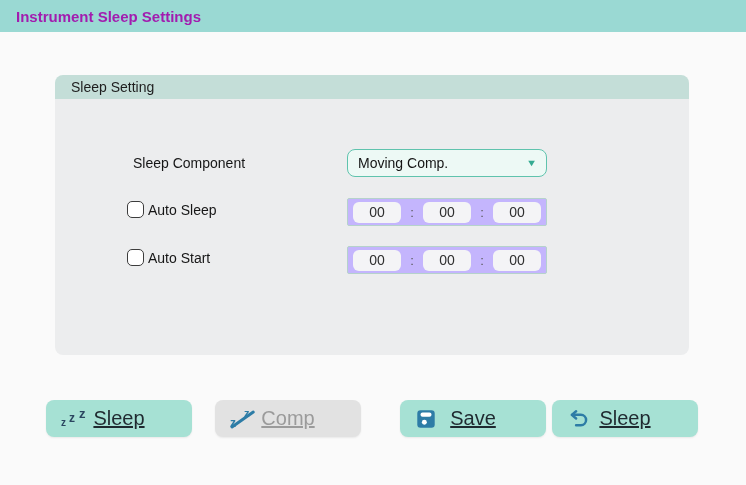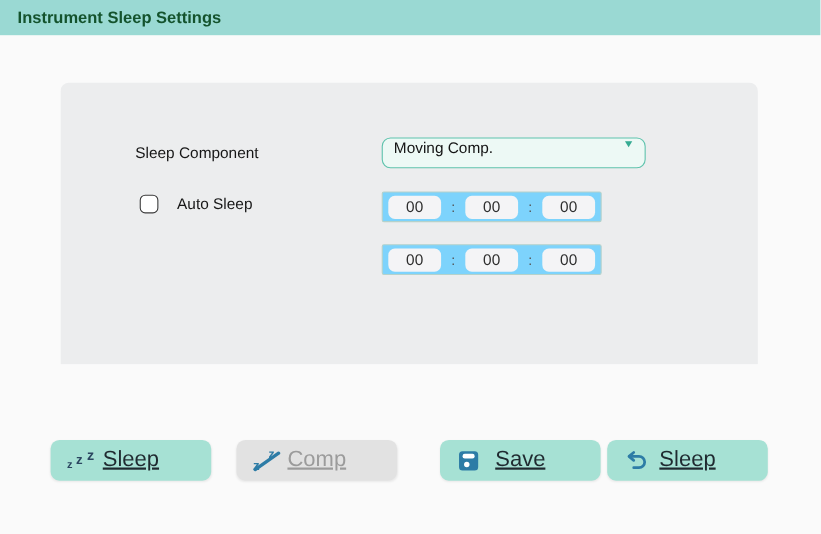--- a/index.html
+++ b/index.html
@@ -8,61 +8,61 @@
     background:#fafafa;
     font-family:"Liberation Sans", sans-serif;
     -webkit-font-smoothing:antialiased;
   }
   
   .titlebar{
     position:absolute;left:0;top:0;width:746px;height:32px;
     background:#9ad9d3;display:flex;align-items:center;
     box-sizing:border-box;padding-left:16px;
   }
-  .titlebar .title{font-size:15px;font-weight:bold;color:#14532d;}
+  .titlebar .title{font-size:15px;font-weight:bold;color:#a21caf;}
   
   .panel{
     position:absolute;left:55px;top:75px;width:634px;height:280px;
     border-radius:8px;overflow:hidden;
   }
   .panel-header{
     height:24px;background:#c4ded8;display:flex;align-items:center;
     box-sizing:border-box;padding-left:16px;
   }
   .panel-header .panel-title{font-size:14px;color:#1e1e1e;}
   .panel-body{position:relative;height:256px;background:#ecedee;}
   
   .field-label{
     position:absolute;font-size:14px;color:#161616;white-space:nowrap;
   }
-  #lbl-sleep-component{left:68px;top:56px;}
+  #lbl-sleep-component{left:78px;top:56px;}
   .check-row{
-    position:absolute;left:72px;display:flex;align-items:flex-start;gap:17px;
+    position:absolute;left:72px;display:flex;align-items:center;gap:4px;
     cursor:default;
   }
   #row-auto-sleep{top:102px;}
   #row-auto-start{top:150px;}
   .checkbox{
     width:17px;height:17px;background:#ffffff;
     border:1.6px solid #3c3c3c;border-radius:5px;box-sizing:border-box;
   }
   .check-label{font-size:14px;color:#161616;white-space:nowrap;}
   
   .dropdown{
-    position:absolute;left:292px;top:50px;width:240px;height:28px;
+    position:absolute;left:292px;top:50px;width:200px;height:28px;
     background:#edf9f5;border:1.4px solid #5fc3ad;border-radius:8px;
-    box-sizing:border-box;display:flex;align-items:flex-start;
+    box-sizing:border-box;display:flex;align-items:center;
     padding:0 10px;cursor:pointer;
   }
   .dropdown-value{font-size:14px;color:#141414;flex:1;}
   .dropdown-arrow{font-size:9px;color:#35ab92;transform:scaleX(1.25);}
   
   .time-input{
     position:absolute;left:292px;width:200px;height:28px;
-    background:#7dd3fc;border:1px solid #b5d2cb;border-radius:2px;
+    background:#c4b5fd;border:1px solid #b5d2cb;border-radius:2px;
     box-sizing:border-box;display:flex;align-items:center;
     justify-content:space-between;padding:0 5px;
   }
   #time-auto-sleep{top:99px;}
   #time-auto-start{top:147px;}
   .time-seg{
     width:48px;height:21px;line-height:21px;border-radius:6px;
     background:#f4f4f6;text-align:center;font-size:14px;color:#2e2e2e;
   }
   .time-colon{font-size:13px;color:#555;}
@@ -100,40 +100,47 @@
   .svg-icon{display:block;}
 </style>
 </head>
 <body>
 
 <div class="titlebar">
   <span class="title">Instrument Sleep Settings</span>
 </div>
 
 <div class="panel">
+  <div class="panel-header">
+    <span class="panel-title">Sleep Setting</span>
+  </div>
   <div class="panel-body">
 
     <span class="field-label" id="lbl-sleep-component">Sleep Component</span>
     <div class="dropdown">
       <span class="dropdown-value">Moving Comp.</span>
       <span class="dropdown-arrow">▼</span>
     </div>
 
     <div class="check-row" id="row-auto-sleep">
       <span class="checkbox"></span>
       <span class="check-label">Auto Sleep</span>
     </div>
     <div class="time-input" id="time-auto-sleep">
       <span class="time-seg">00</span>
       <span class="time-colon">:</span>
       <span class="time-seg">00</span>
       <span class="time-colon">:</span>
       <span class="time-seg">00</span>
     </div>
 
+    <div class="check-row" id="row-auto-start">
+      <span class="checkbox"></span>
+      <span class="check-label">Auto Start</span>
+    </div>
     <div class="time-input" id="time-auto-start">
       <span class="time-seg">00</span>
       <span class="time-colon">:</span>
       <span class="time-seg">00</span>
       <span class="time-colon">:</span>
       <span class="time-seg">00</span>
     </div>
 
   </div>
 </div>

